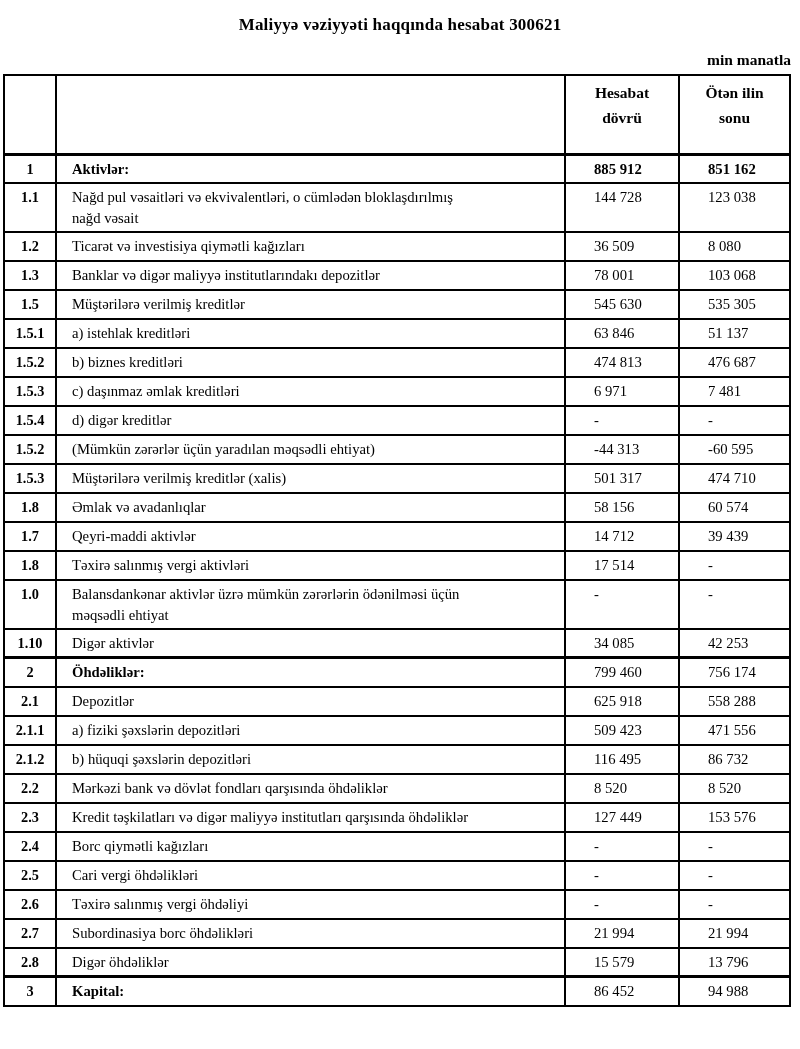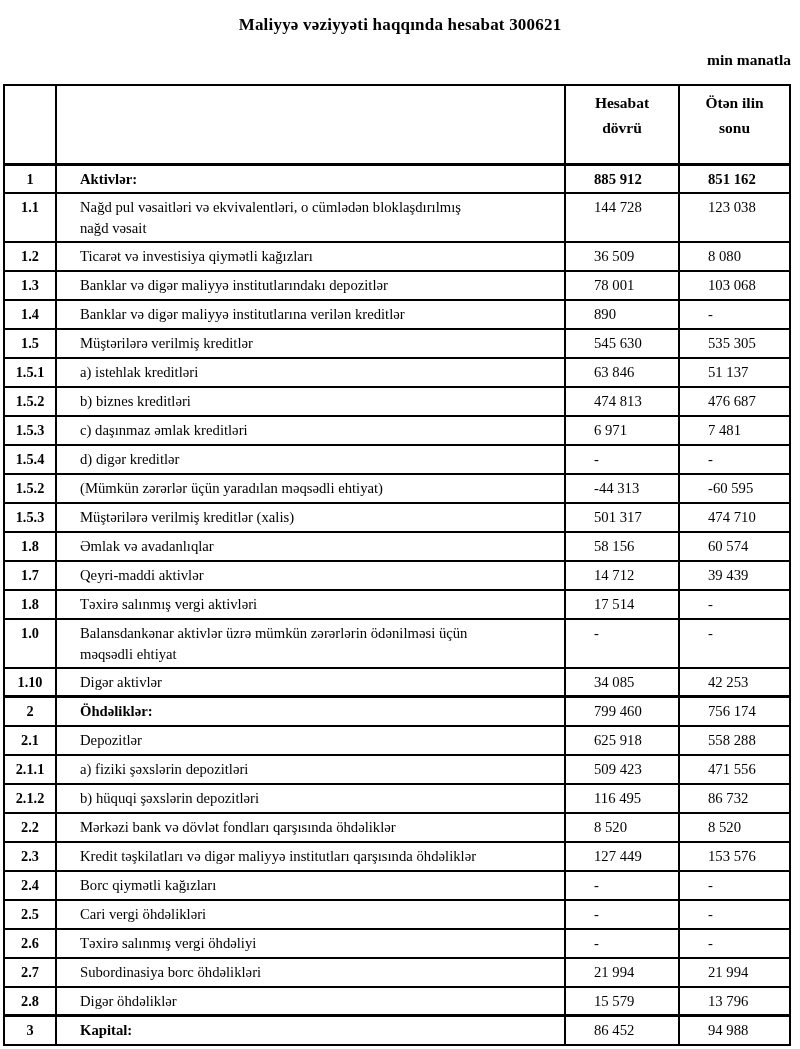--- a/index.html
+++ b/index.html
@@ -21,21 +21,21 @@
     font-size: 17px;
     font-weight: bold;
     letter-spacing: 0.2px;
   }
   .unit {
     width: 791px;
     text-align: right;
     font-weight: bold;
     font-size: 15.5px;
     margin-top: 16px;
-    margin-bottom: 15px;
+    margin-bottom: 5px;
   }
   table.fin-table {
     border-collapse: collapse;
     table-layout: fixed;
     margin-left: 3px;
     width: 786px;
   }
   th, td {
     border: 2px solid #000000;
     vertical-align: top;
@@ -58,21 +58,21 @@
     padding: 3px 4px 2px 0;
   }
   td.num {
     font-weight: bold;
     text-align: center;
     padding-left: 2px;
     padding-right: 2px;
     font-size: 14.3px;
   }
   td.label {
-    padding-left: 23px;
+    padding-left: 15px;
     white-space: pre-line;
   }
   td.val {
     padding-left: 28px;
   }
   tr.section td { border-top-width: 3px; }
   tr.section td.label { font-weight: bold; }
   tr.values-bold td.val { font-weight: bold; }
 </style>
 </head>
@@ -119,26 +119,20 @@
           <td class="val">36 509</td>
           <td class="val">8 080</td>
         </tr>
         <tr>
           <td class="num">1.3</td>
           <td class="label">Banklar və digər maliyyə institutlarındakı depozitlər</td>
           <td class="val">78 001</td>
           <td class="val">103 068</td>
         </tr>
         <tr>
-          <td class="num">1.4</td>
-          <td class="label">Banklar və digər maliyyə institutlarına verilən kreditlər</td>
-          <td class="val">890</td>
-          <td class="val">-</td>
-        </tr>
-        <tr>
           <td class="num">1.5</td>
           <td class="label">Müştərilərə verilmiş kreditlər</td>
           <td class="val">545 630</td>
           <td class="val">535 305</td>
         </tr>
         <tr>
           <td class="num">1.5.1</td>
           <td class="label">a) istehlak kreditləri</td>
           <td class="val">63 846</td>
           <td class="val">51 137</td>

